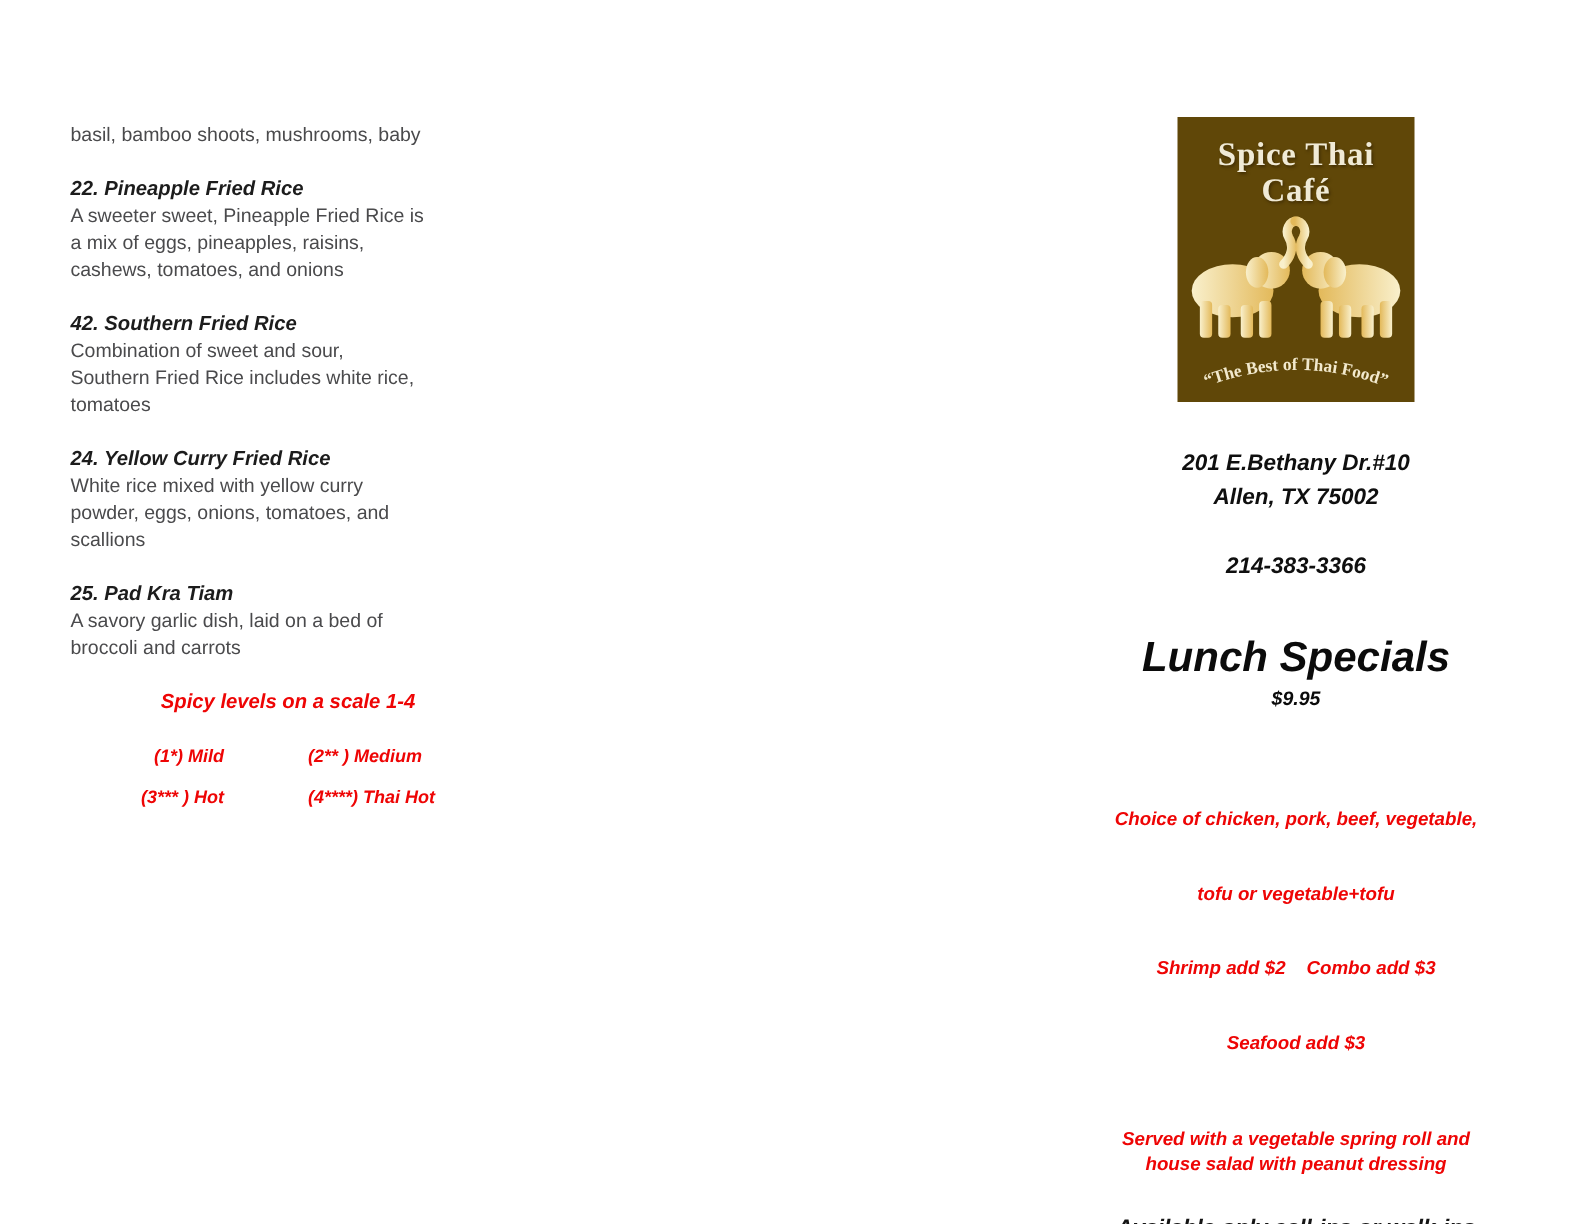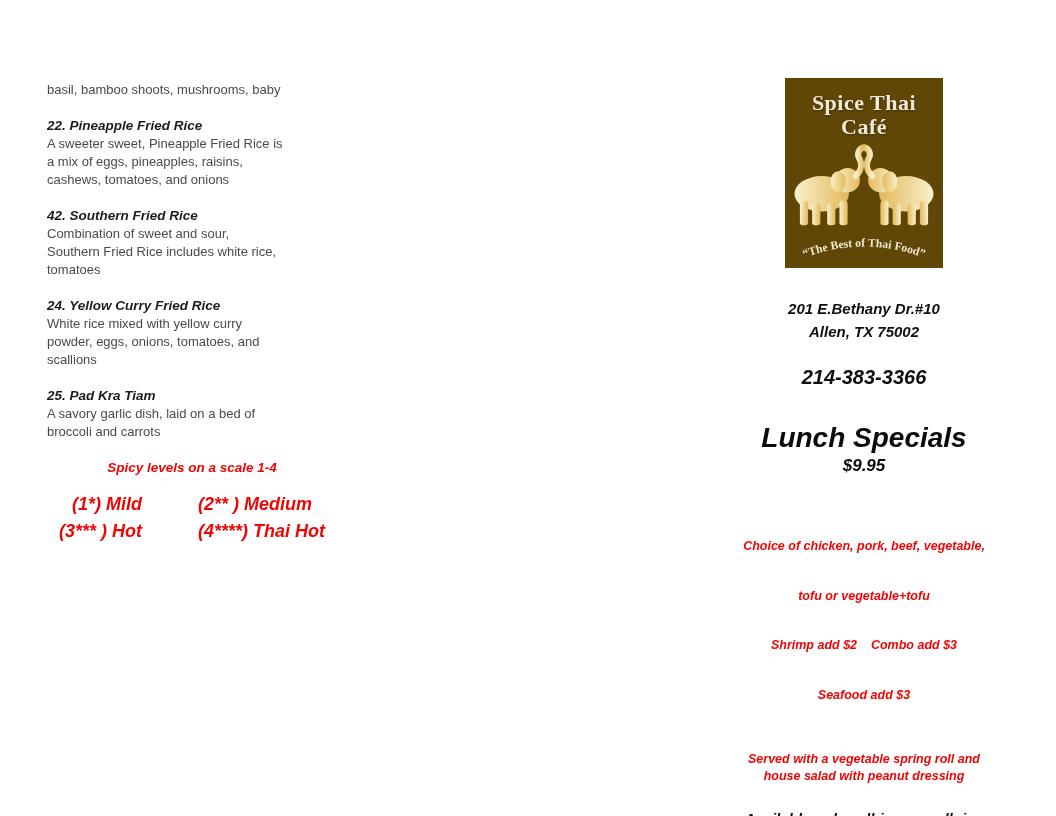--- a/index.html
+++ b/index.html
@@ -47,21 +47,21 @@
   }
   .spicy-heading {
     text-align: center;
     font-size: 13.5px;
     line-height: 18px;
   }
   .spicy-row {
     display: flex;
     justify-content: center;
     gap: 56px;
-    font-size: 18px;
+    font-size: 12px;
     line-height: 18px;
   }
   .spicy-row.row1 { margin-top: 18px; }
   .spicy-row.row2 { margin-top: 9px; }
 
   
   .right-col {
     position: absolute;
     left: 690px; top: 0;
     width: 348px;
@@ -93,36 +93,36 @@
   .address {
     margin-top: 29px;
     font-size: 15px;
     font-weight: bold;
     font-style: italic;
     line-height: 23px;
     color: #0f0f0f;
   }
   .phone {
     margin-top: 23px;
-    font-size: 20px;
+    font-size: 15px;
     font-weight: bold;
     font-style: italic;
     line-height: 23px;
     color: #0f0f0f;
   }
   .lunch-title {
     margin-top: 33px;
     font-size: 28px;
     font-weight: bold;
     font-style: italic;
     line-height: 32px;
     color: #0b0b0b;
   }
   .lunch-price {
-    font-size: 17px;
+    font-size: 13px;
     font-weight: bold;
     font-style: italic;
     line-height: 24px;
     color: #0b0b0b;
   }
   .red-block {
     margin-top: 27px;
     color: #ee0505;
     font-weight: bold;
     font-style: italic;

